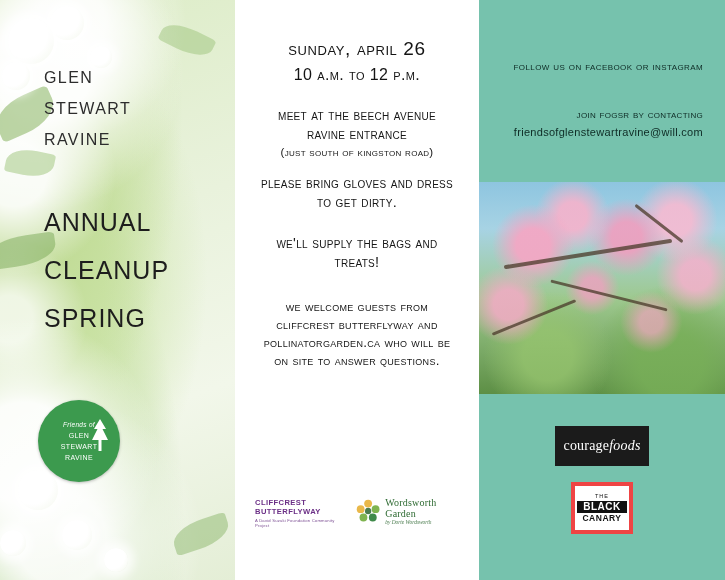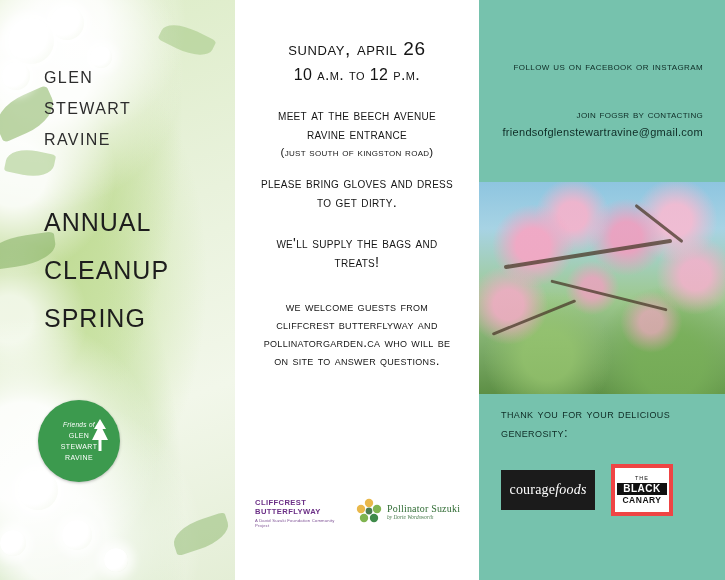--- a/index.html
+++ b/index.html
@@ -322,20 +322,21 @@
     letter-spacing: .4px;
     font-variant: small-caps;
     text-transform: lowercase;
     color: #0e2b25;
   }
   .logo-row {
     margin-top: 22px;
     display: flex;
     align-items: center;
     gap: 16px;
+    flex-direction: column;
   }
   .courage-logo {
     width: 94px;
     height: 40px;
     background: #1b1b1b;
     color: #ffffff;
     display: flex;
     align-items: center;
     justify-content: center;
     font-family: "Liberation Serif", serif;
@@ -448,45 +449,44 @@
       <div class="pollinator">
         <svg width="26" height="26" viewBox="0 0 26 26">
           <circle cx="13" cy="5" r="4.2" fill="#e9b84a"></circle>
           <circle cx="21" cy="11" r="4.2" fill="#7fb450"></circle>
           <circle cx="18" cy="20" r="4.2" fill="#3f8a4a"></circle>
           <circle cx="8" cy="20" r="4.2" fill="#7fb450"></circle>
           <circle cx="5" cy="11" r="4.2" fill="#e9b84a"></circle>
           <circle cx="13" cy="13" r="3.4" fill="#4a7c4e"></circle>
         </svg>
         <div class="pg-text">
-          <div class="pg-title">Pollinator Suzuki</div>
+          <div class="pg-title">Wordsworth Garden</div>
           <div class="pg-sub">by Dorte Wordsworth</div>
         </div>
       </div>
     </div>
   </div>
 
   <div class="right-panel">
     <div class="right-top">
       <div class="follow">Follow us on Facebook or Instagram</div>
       <div class="contact">
         <span>Join FOGSR by contacting</span>
-        <a class="email" href="#">friendsofglenstewartravine@gmail.com</a>
+        <a class="email" href="#">friendsofglenstewartravine@will.com</a>
       </div>
     </div>
 
     <div class="photo">
       <div class="branch br1"></div>
       <div class="branch br2"></div>
       <div class="branch br3"></div>
       <div class="branch br4"></div>
     </div>
 
     <div class="right-bottom">
-      <div class="thanks">Thank you for your delicious generosity:</div>
       <div class="logo-row">
         <div class="courage-logo">
           <span>courage</span>
             <i>foods</i>
         </div>
         <div class="canary-logo">
           <span class="the">THE</span>
           <span class="blk">BLACK</span>
           <span class="can">CANARY</span>
         </div>

